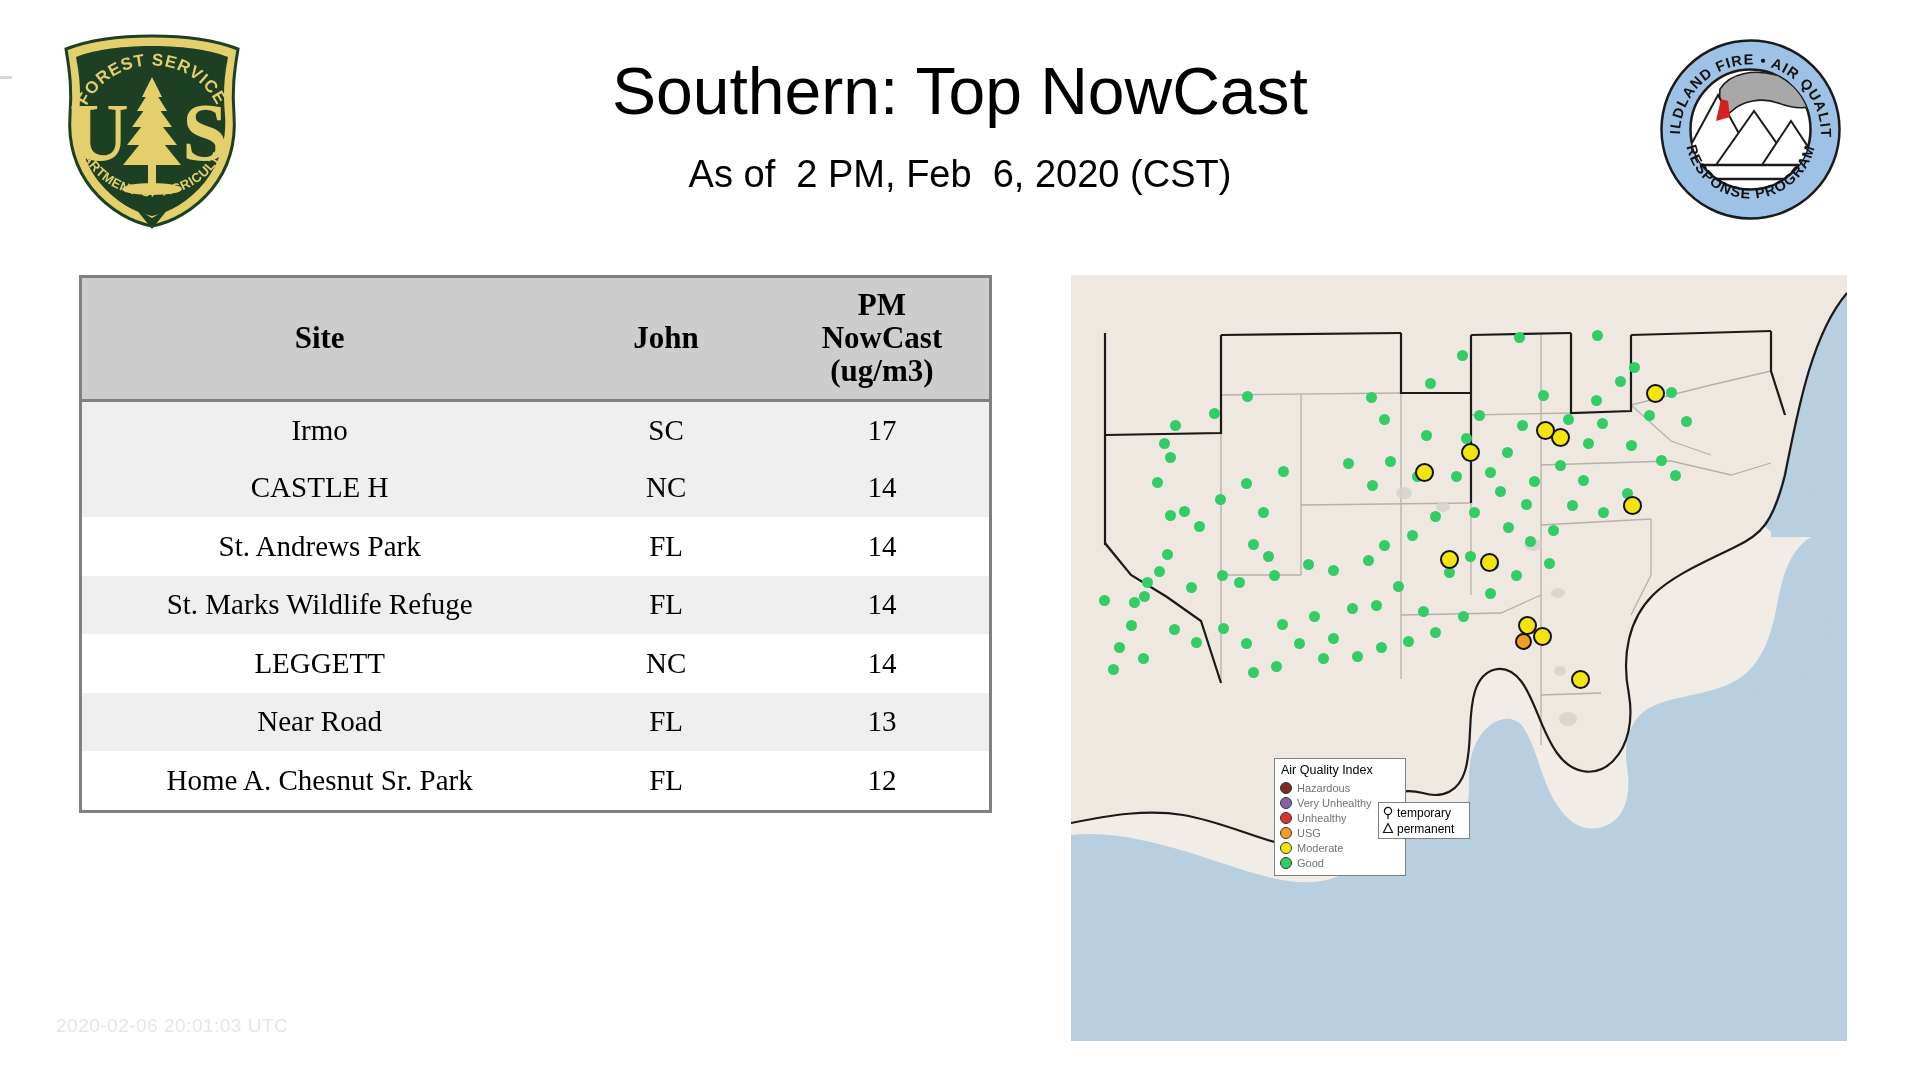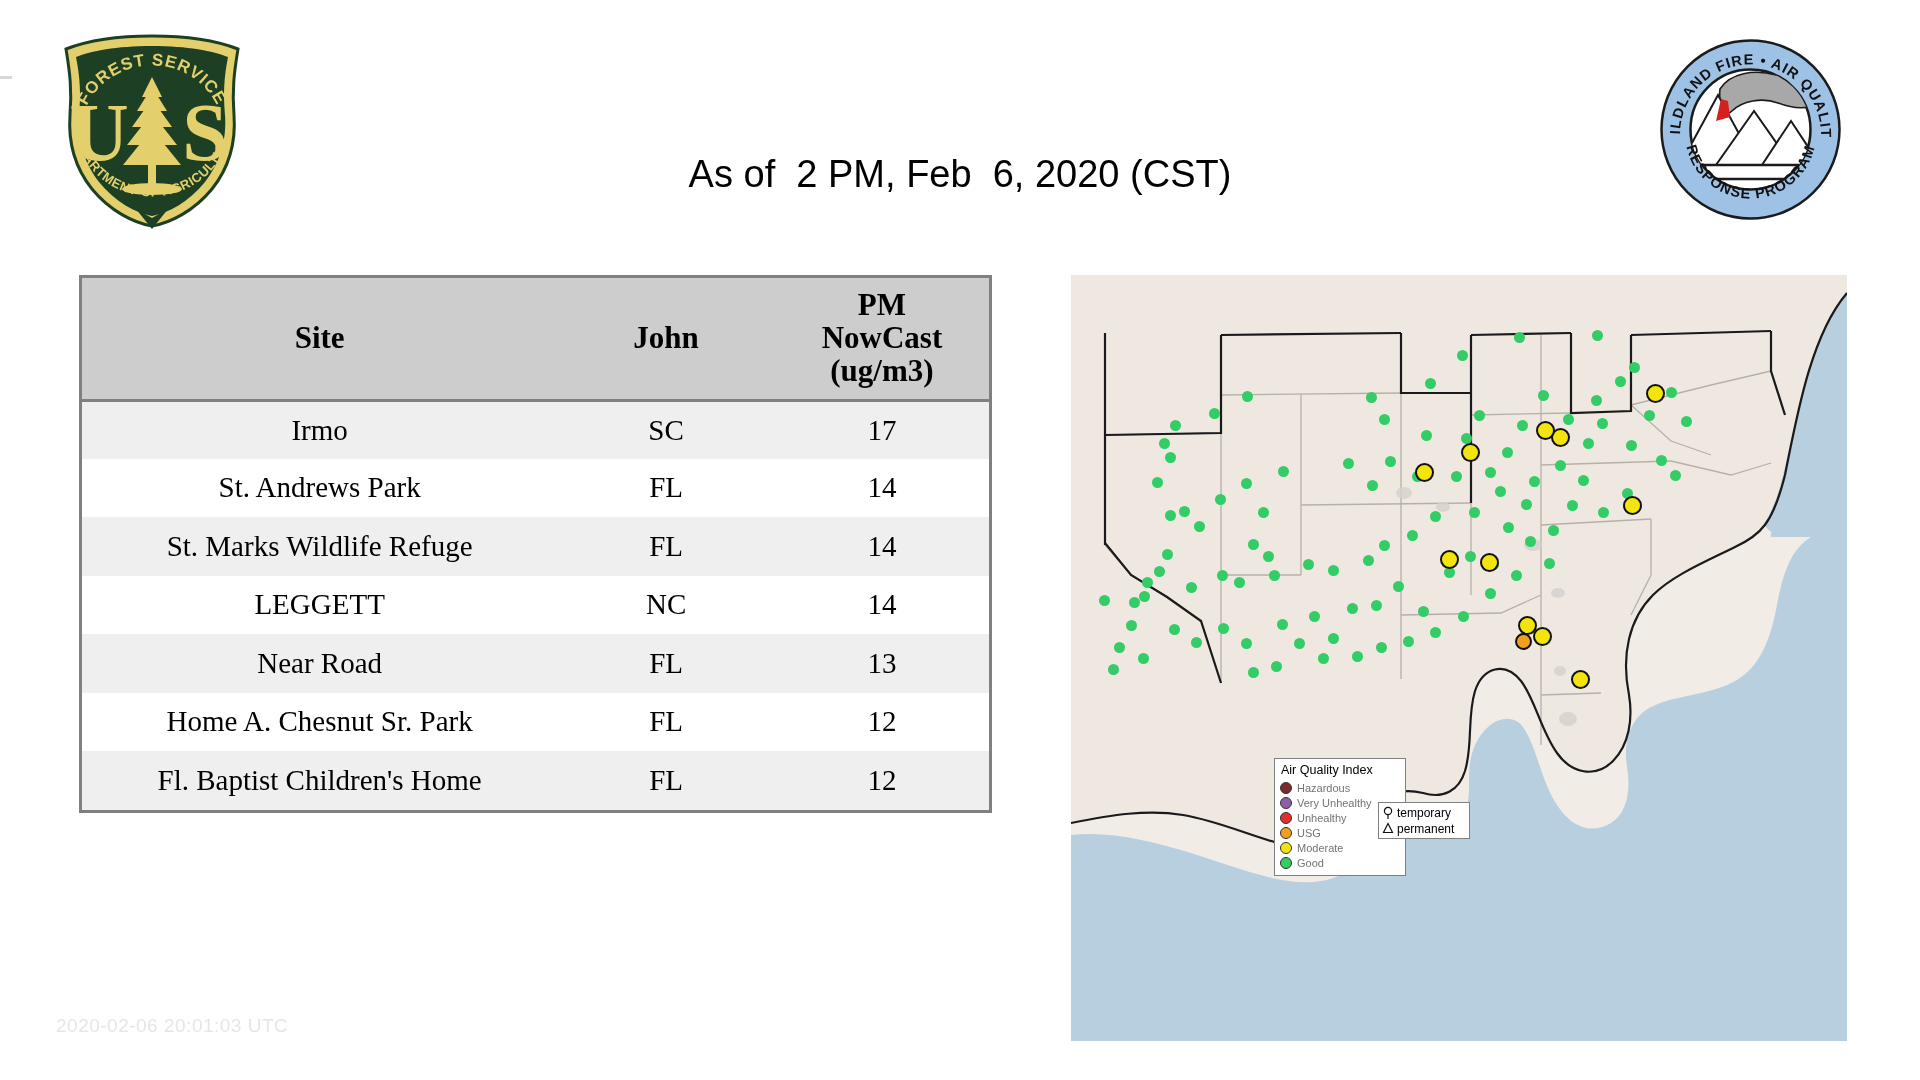--- a/index.html
+++ b/index.html
@@ -207,20 +207,21 @@
       </g>
       <text font-family="&quot;Liberation Sans&quot;, sans-serif" font-size="14.5" font-weight="bold" fill="#111111" letter-spacing="1.1">
         <textPath href="#wTop" startOffset="50%" text-anchor="middle">WILDLAND FIRE • AIR QUALITY</textPath>
       </text>
       <text font-family="&quot;Liberation Sans&quot;, sans-serif" font-size="14.5" font-weight="bold" fill="#111111" letter-spacing="1.1">
         <textPath href="#wBot" startOffset="50%" text-anchor="middle">RESPONSE PROGRAM</textPath>
       </text>
     </svg>
   </div>
 
+  <div class="title">Southern: Top NowCast</div>
   <div class="subtitle">As of  2 PM, Feb  6, 2020 (CST)</div>
 
   <div class="table-wrap">
     <table class="nowcast">
       <colgroup>
         <col class="c-site">
           <col class="c-state">
           <col class="c-val">
       </colgroup>
       <thead>
@@ -231,20 +232,25 @@
 NowCast
 (ug/m3)</th>
         </tr>
       </thead>
       <tbody id="tbody">
           <tr class="odd">
             <td>Irmo</td>
             <td>SC</td>
             <td>17</td>
           </tr>
+          <tr class="odd">
+            <td>CASTLE H</td>
+            <td>NC</td>
+            <td>14</td>
+          </tr>
           <tr class="even">
             <td>St. Andrews Park</td>
             <td>FL</td>
             <td>14</td>
           </tr>
           <tr class="odd">
             <td>St. Marks Wildlife Refuge</td>
             <td>FL</td>
             <td>14</td>
           </tr>
@@ -253,25 +259,20 @@
             <td>NC</td>
             <td>14</td>
           </tr>
           <tr class="odd">
             <td>Near Road</td>
             <td>FL</td>
             <td>13</td>
           </tr>
           <tr class="even">
             <td>Home A. Chesnut Sr. Park</td>
-            <td>FL</td>
-            <td>12</td>
-          </tr>
-          <tr class="odd">
-            <td>Fl. Baptist Children's Home</td>
             <td>FL</td>
             <td>12</td>
           </tr>
         </tbody>
     </table>
   </div>
 
   <div class="watermark">2020-02-06 20:01:03 UTC</div>
 
   <div class="map-frame">

